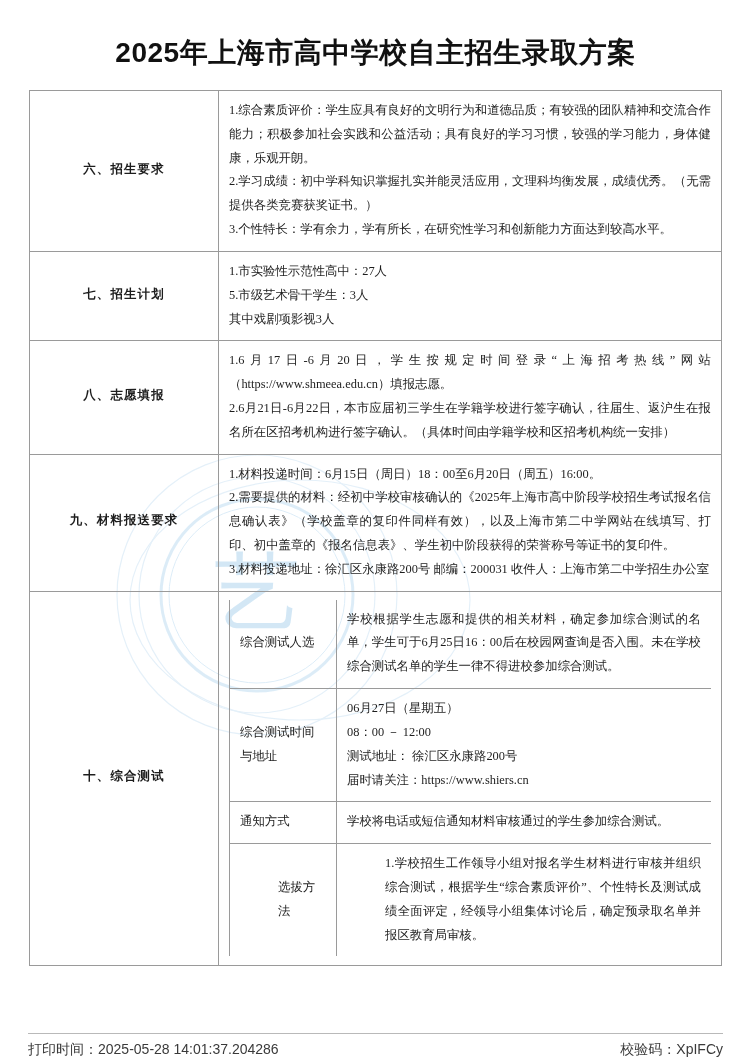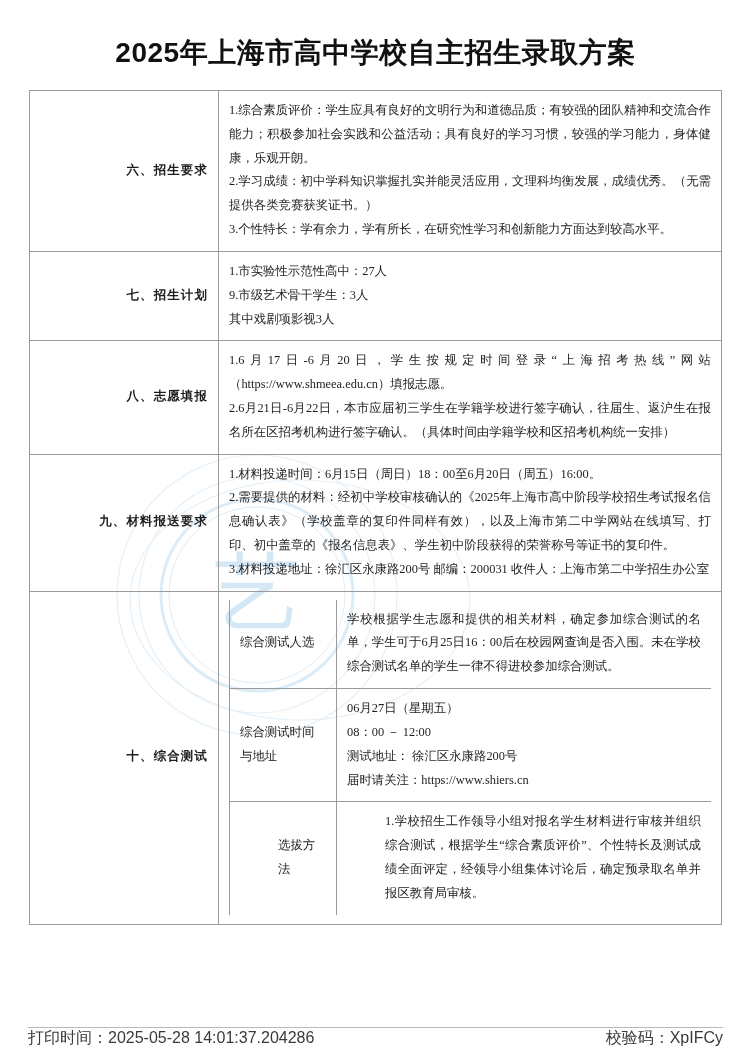--- a/index.html
+++ b/index.html
@@ -42,23 +42,23 @@
   table.main td {
     border: 1px solid #9a9a9a;
     vertical-align: middle;
     padding: 8px 10px 9px 10px;
     font-size: 12.4px;
     line-height: 1.92;
     color: #1d1d1d;
   }
   td.label {
     width: 168px;
-    text-align: right;
+    text-align: center;
     font-weight: bold;
-    font-family: Liberation Sans, sans-serif;
+    font-family: Liberation Mono, monospace;
     letter-spacing: 1.2px;
     font-size: 13px;
     padding: 8px 6px;
   }
   td.sublabel {
     width: 86px;
     vertical-align: middle;
     font-size: 12.4px;
     line-height: 1.7;
     padding: 8px 6px;
@@ -92,27 +92,28 @@
     border-bottom: none;
     padding-left: 48px;
   }
   .nested td:last-child {
     border-right: none;
   }
   .footer {
     position: absolute;
     left: 28px;
     right: 28px;
-    bottom: 14px;
+    bottom: 4px;
     border-top: 1px solid #b9b9b9;
+    padding-top: 7px;
     display: flex;
     justify-content: space-between;
     align-items: center;
     font-family: "Liberation Sans", "DejaVu Sans", sans-serif;
-    font-size: 16px;
+    font-size: 14px;
     color: #3a3a3a;
   }
   
   .watermark {
     position: absolute;
     left: 0;
     top: 0;
     width: 751px;
     height: 1063px;
     pointer-events: none;
@@ -157,21 +158,21 @@
           <p>1.综合素质评价：学生应具有良好的文明行为和道德品质；有较强的团队精神和交流合作能力；积极参加社会实践和公益活动；具有良好的学习习惯，较强的学习能力，身体健康，乐观开朗。</p>
           <p>2.学习成绩：初中学科知识掌握扎实并能灵活应用，文理科均衡发展，成绩优秀。（无需提供各类竞赛获奖证书。）</p>
           <p>3.个性特长：学有余力，学有所长，在研究性学习和创新能力方面达到较高水平。</p>
         </td>
       </tr>
 
       <tr>
         <td class="label">七、招生计划</td>
         <td class="body">
           <p>1.市实验性示范性高中：27人</p>
-          <p>9.市级艺术骨干学生：3人</p>
+          <p>5.市级艺术骨干学生：3人</p>
           <p>其中戏剧项影视3人</p>
         </td>
       </tr>
 
       <tr>
         <td class="label">八、志愿填报</td>
         <td class="body">
           <p>1.6月17日-6月20日，学生按规定时间登录“上海招考热线”网站（https://www.shmeea.edu.cn）填报志愿。</p>
           <p>2.6月21日-6月22日，本市应届初三学生在学籍学校进行签字确认，往届生、返沪生在报名所在区招考机构进行签字确认。（具体时间由学籍学校和区招考机构统一安排）</p>
         </td>
@@ -200,20 +201,26 @@
               <tr>
                 <td class="sublabel">综合测试时间与地址</td>
                 <td class="body">
                   <p>06月27日（星期五）</p>
                   <p>08：00 － 12:00</p>
                   <p>测试地址： 徐汇区永康路200号</p>
                   <p>届时请关注：https://www.shiers.cn</p>
                 </td>
               </tr>
               <tr>
+                <td class="sublabel">通知方式</td>
+                <td class="body">
+                  <p>学校将电话或短信通知材料审核通过的学生参加综合测试。</p>
+                </td>
+              </tr>
+              <tr>
                 <td class="sublabel">选拔方法</td>
                 <td class="body">
                   <p>1.学校招生工作领导小组对报名学生材料进行审核并组织综合测试，根据学生“综合素质评价”、个性特长及测试成绩全面评定，经领导小组集体讨论后，确定预录取名单并报区教育局审核。</p>
                 </td>
               </tr>
             </tbody>
           </table>
         </td>
       </tr>
     </tbody>

